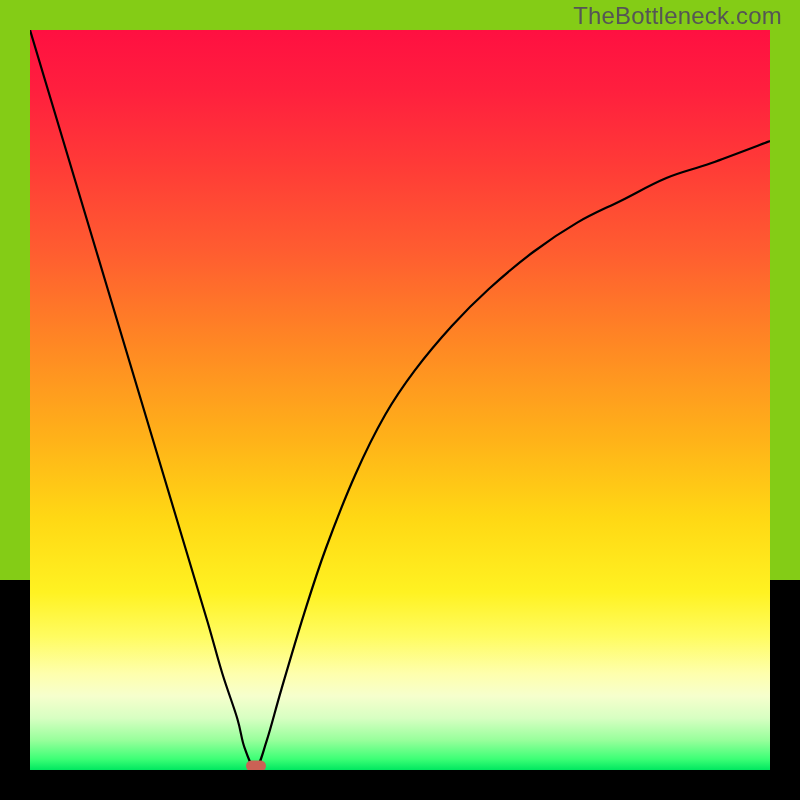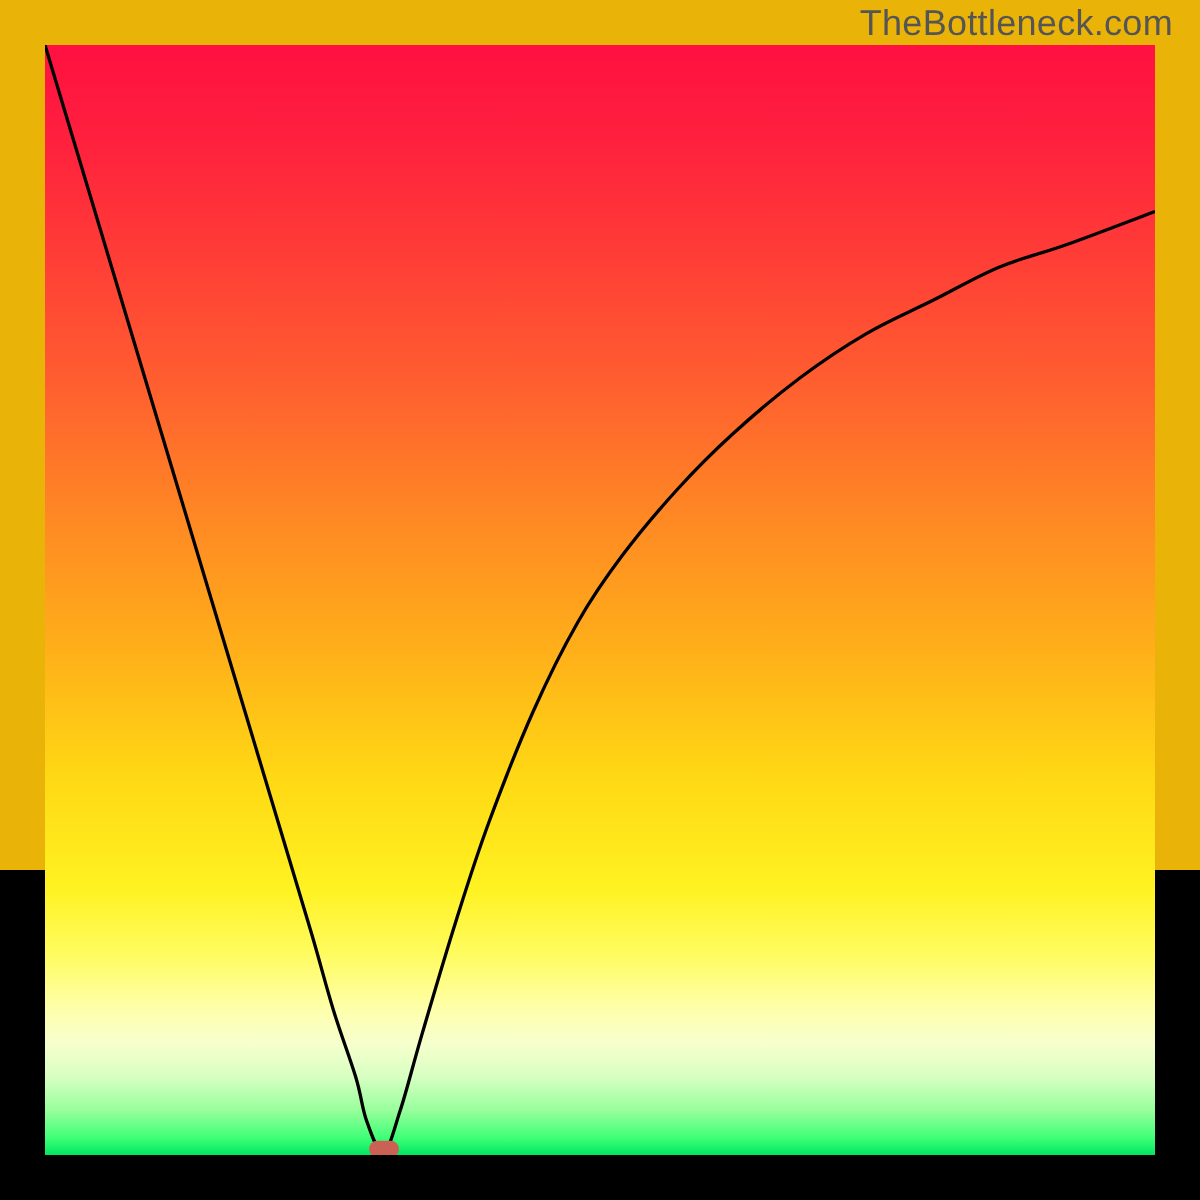--- a/index.html
+++ b/index.html
@@ -9,21 +9,21 @@
     height: 800px;
     background: #000;
     font-family: Arial, Helvetica, sans-serif;
   }
   .frame {
     position: absolute;
     top: 0;
     left: 0;
     width: 800px;
     height: 580px;
-    background: #eab308;
+    background: #84cc16;
   }
   .watermark {
     position: absolute;
     top: 2px;
     right: 18px;
     color: #555;
     font-size: 24px;
     font-weight: 500;
     letter-spacing: 0.2px;
     user-select: none;

